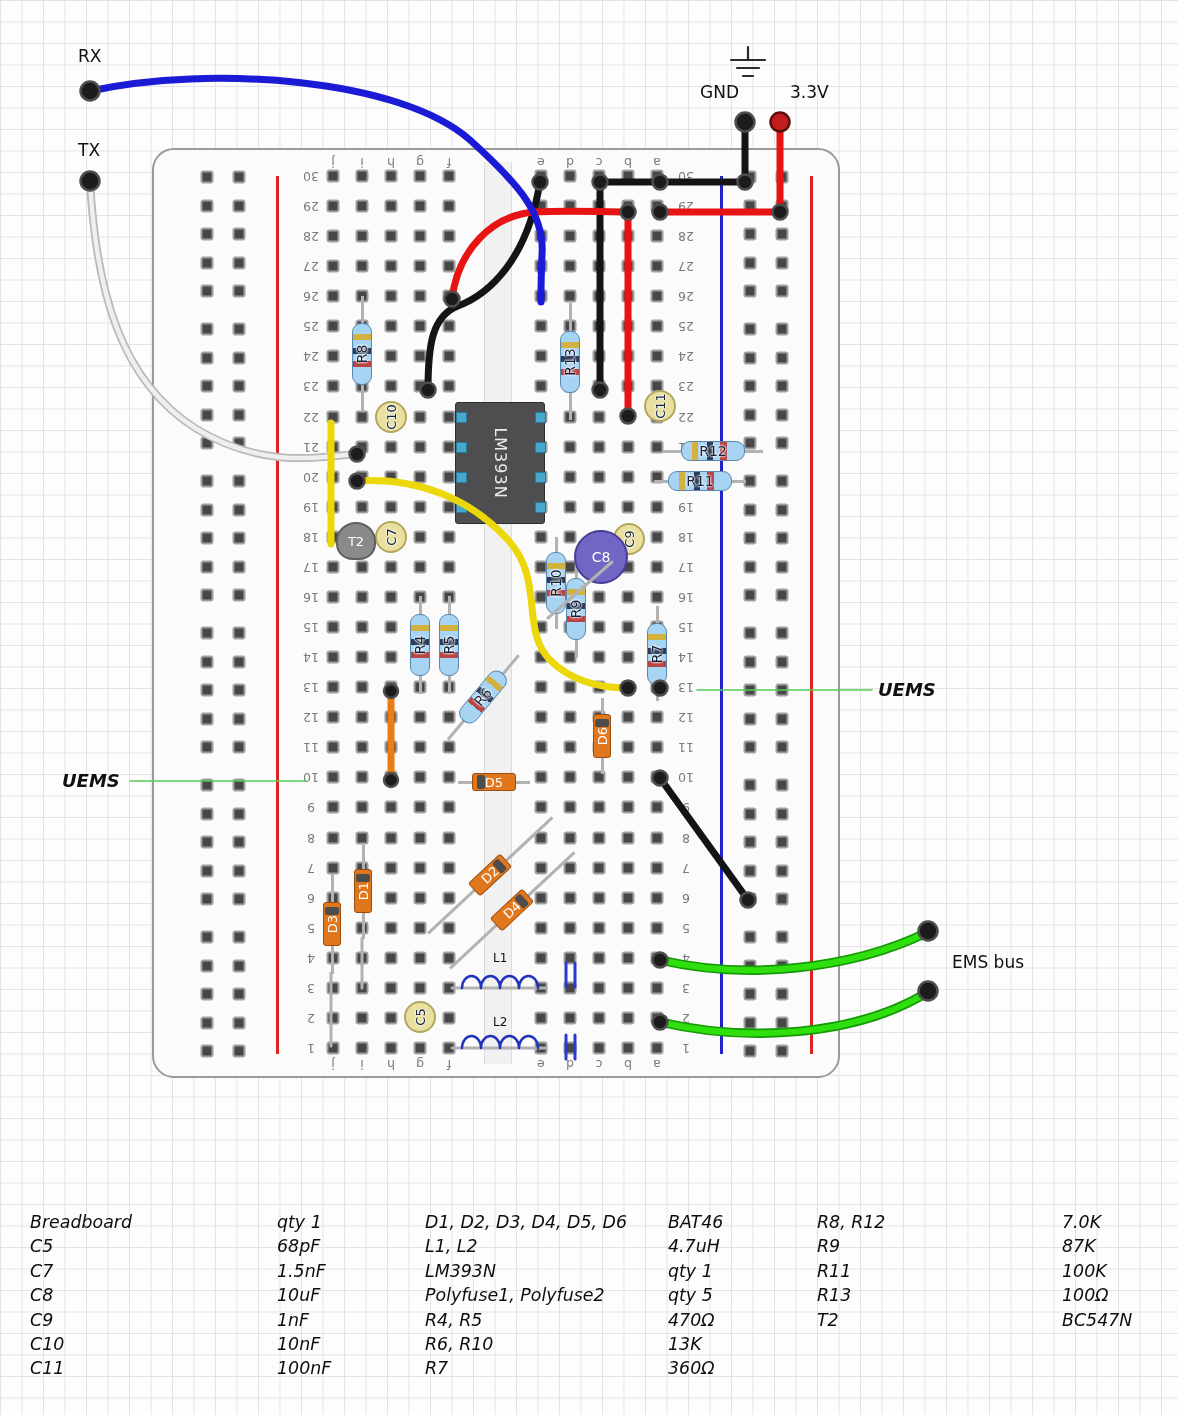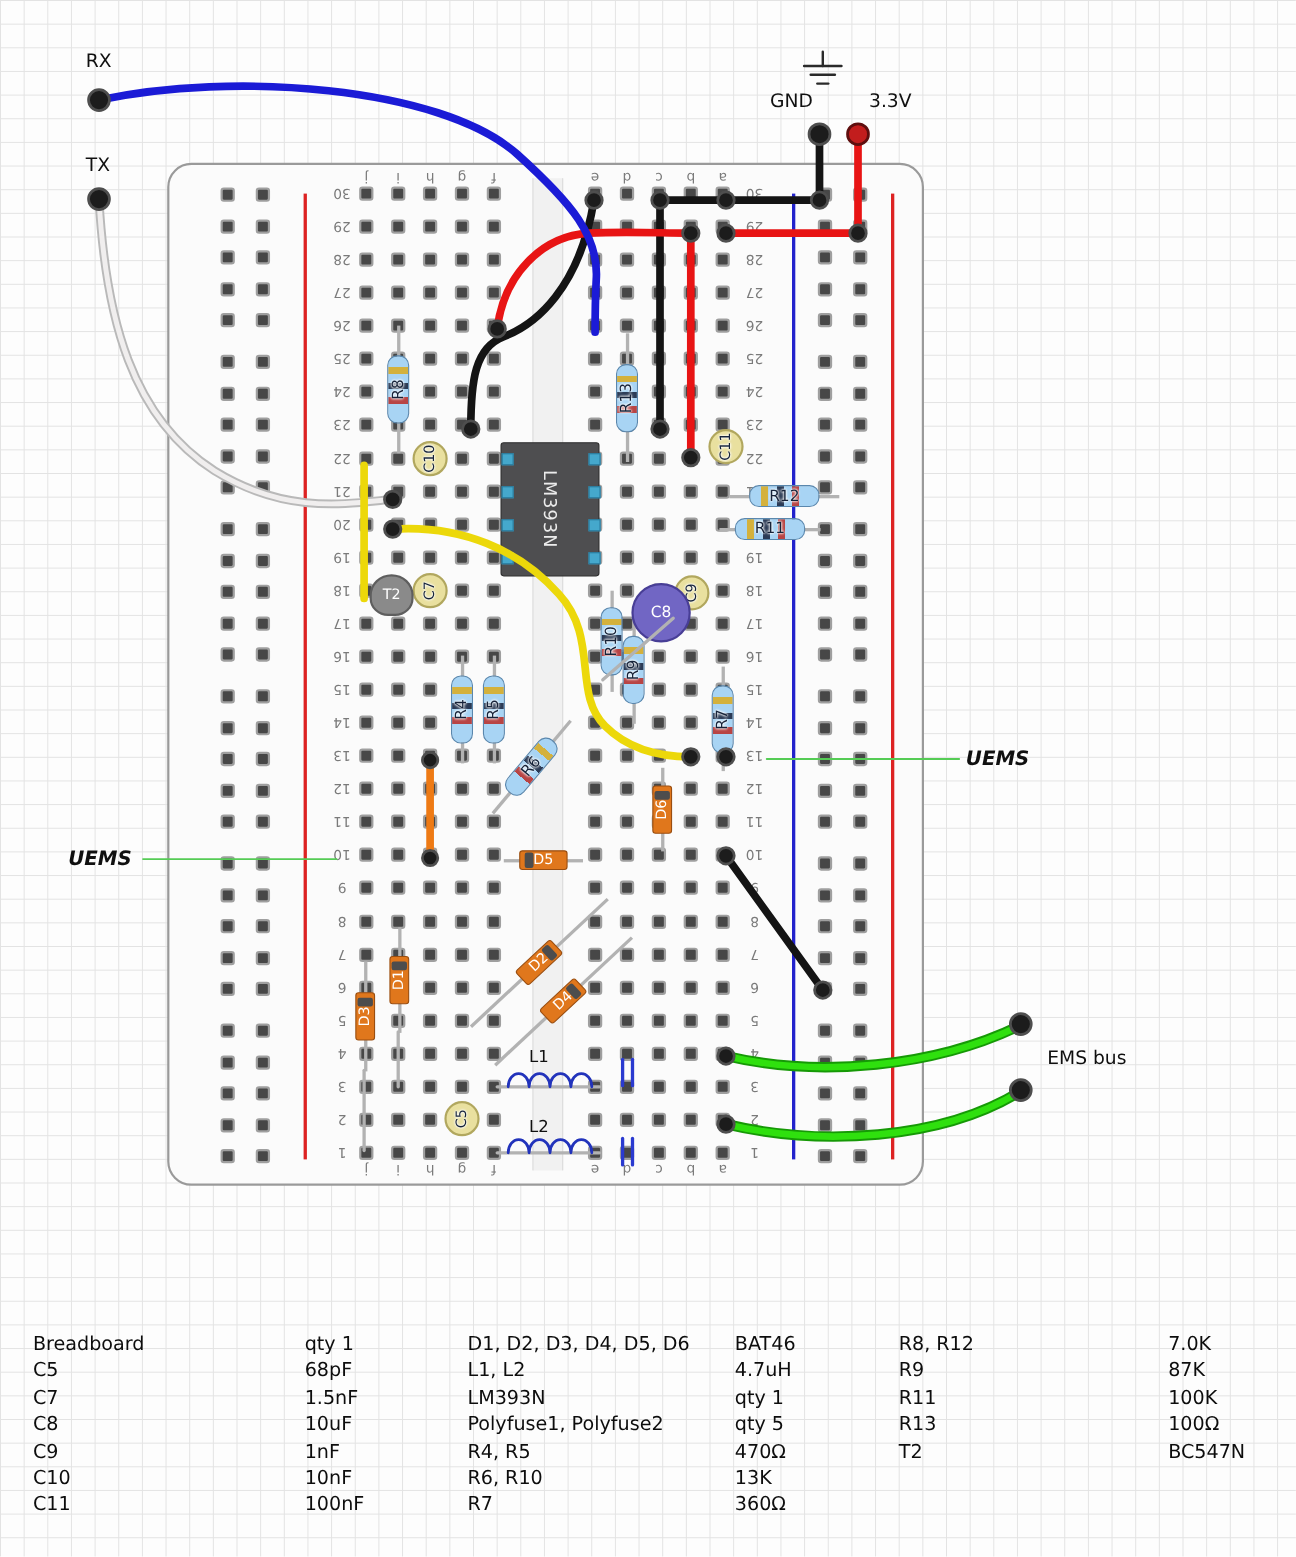--- a/index.html
+++ b/index.html
@@ -66,28 +66,28 @@
   .transistor .clabel { color:#fff; text-shadow:none; font-size:13px; }
 
   .ic { background:#4e4e50; border:1px solid #2e2e2e; border-radius:3px; }
   .icpin { position:absolute; width:11px; height:11px; background:#45a8cc; border:1px solid #29799b; }
   .iclabel { position:absolute; left:50%; top:50%; transform:translate(-50%,-50%) rotate(90deg);
     color:#ececec; font-size:16px; letter-spacing:1px; white-space:nowrap; }
 
   
   .txt { position:absolute; font-size:17px; color:#101010; white-space:nowrap; }
   .txt.bi { font-weight:bold; font-style:italic; font-size:18px; }
-  .ind-label { position:absolute; font-size:15px; color:#101010; }
+  .ind-label { position:absolute; font-size:12px; color:#101010;margin-left:12px; }
 
   
   #wires { position:absolute; left:0; top:0; width:1178px; height:1415px; pointer-events:none; }
   #wires path, #wires line { fill:none; stroke-linecap:round; stroke-linejoin:round; }
 
   
-  #bom { position:absolute; left:30px; top:1210px; font-size:17.4px; color:#0d0d0d; }
+  #bom { position:absolute; left:30px; top:1210px; font-size:17.4px; color:#0d0d0d;font-style:italic; }
   .bom-row { display:grid; grid-template-columns:247px 148px 243px 149px 245px 110px;
     height:24.4px; line-height:24.4px; white-space:nowrap; }
 </style>
 </head>
 <body>
 
 <div id="canvas">
 
   <div id="board"></div>
   <div class="groove" style="left:484px;top:162px;"></div>

